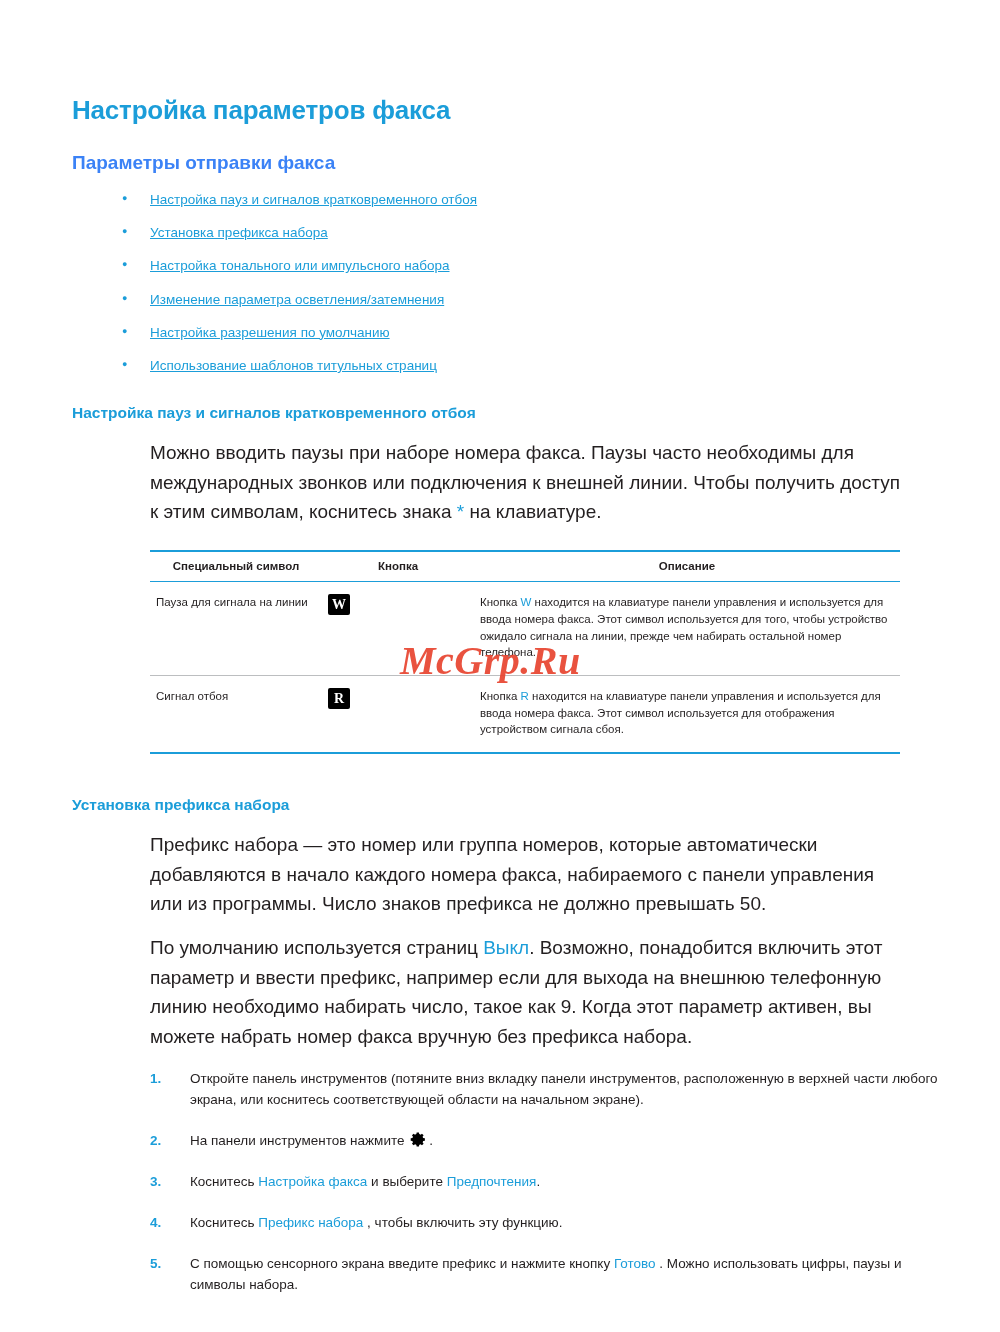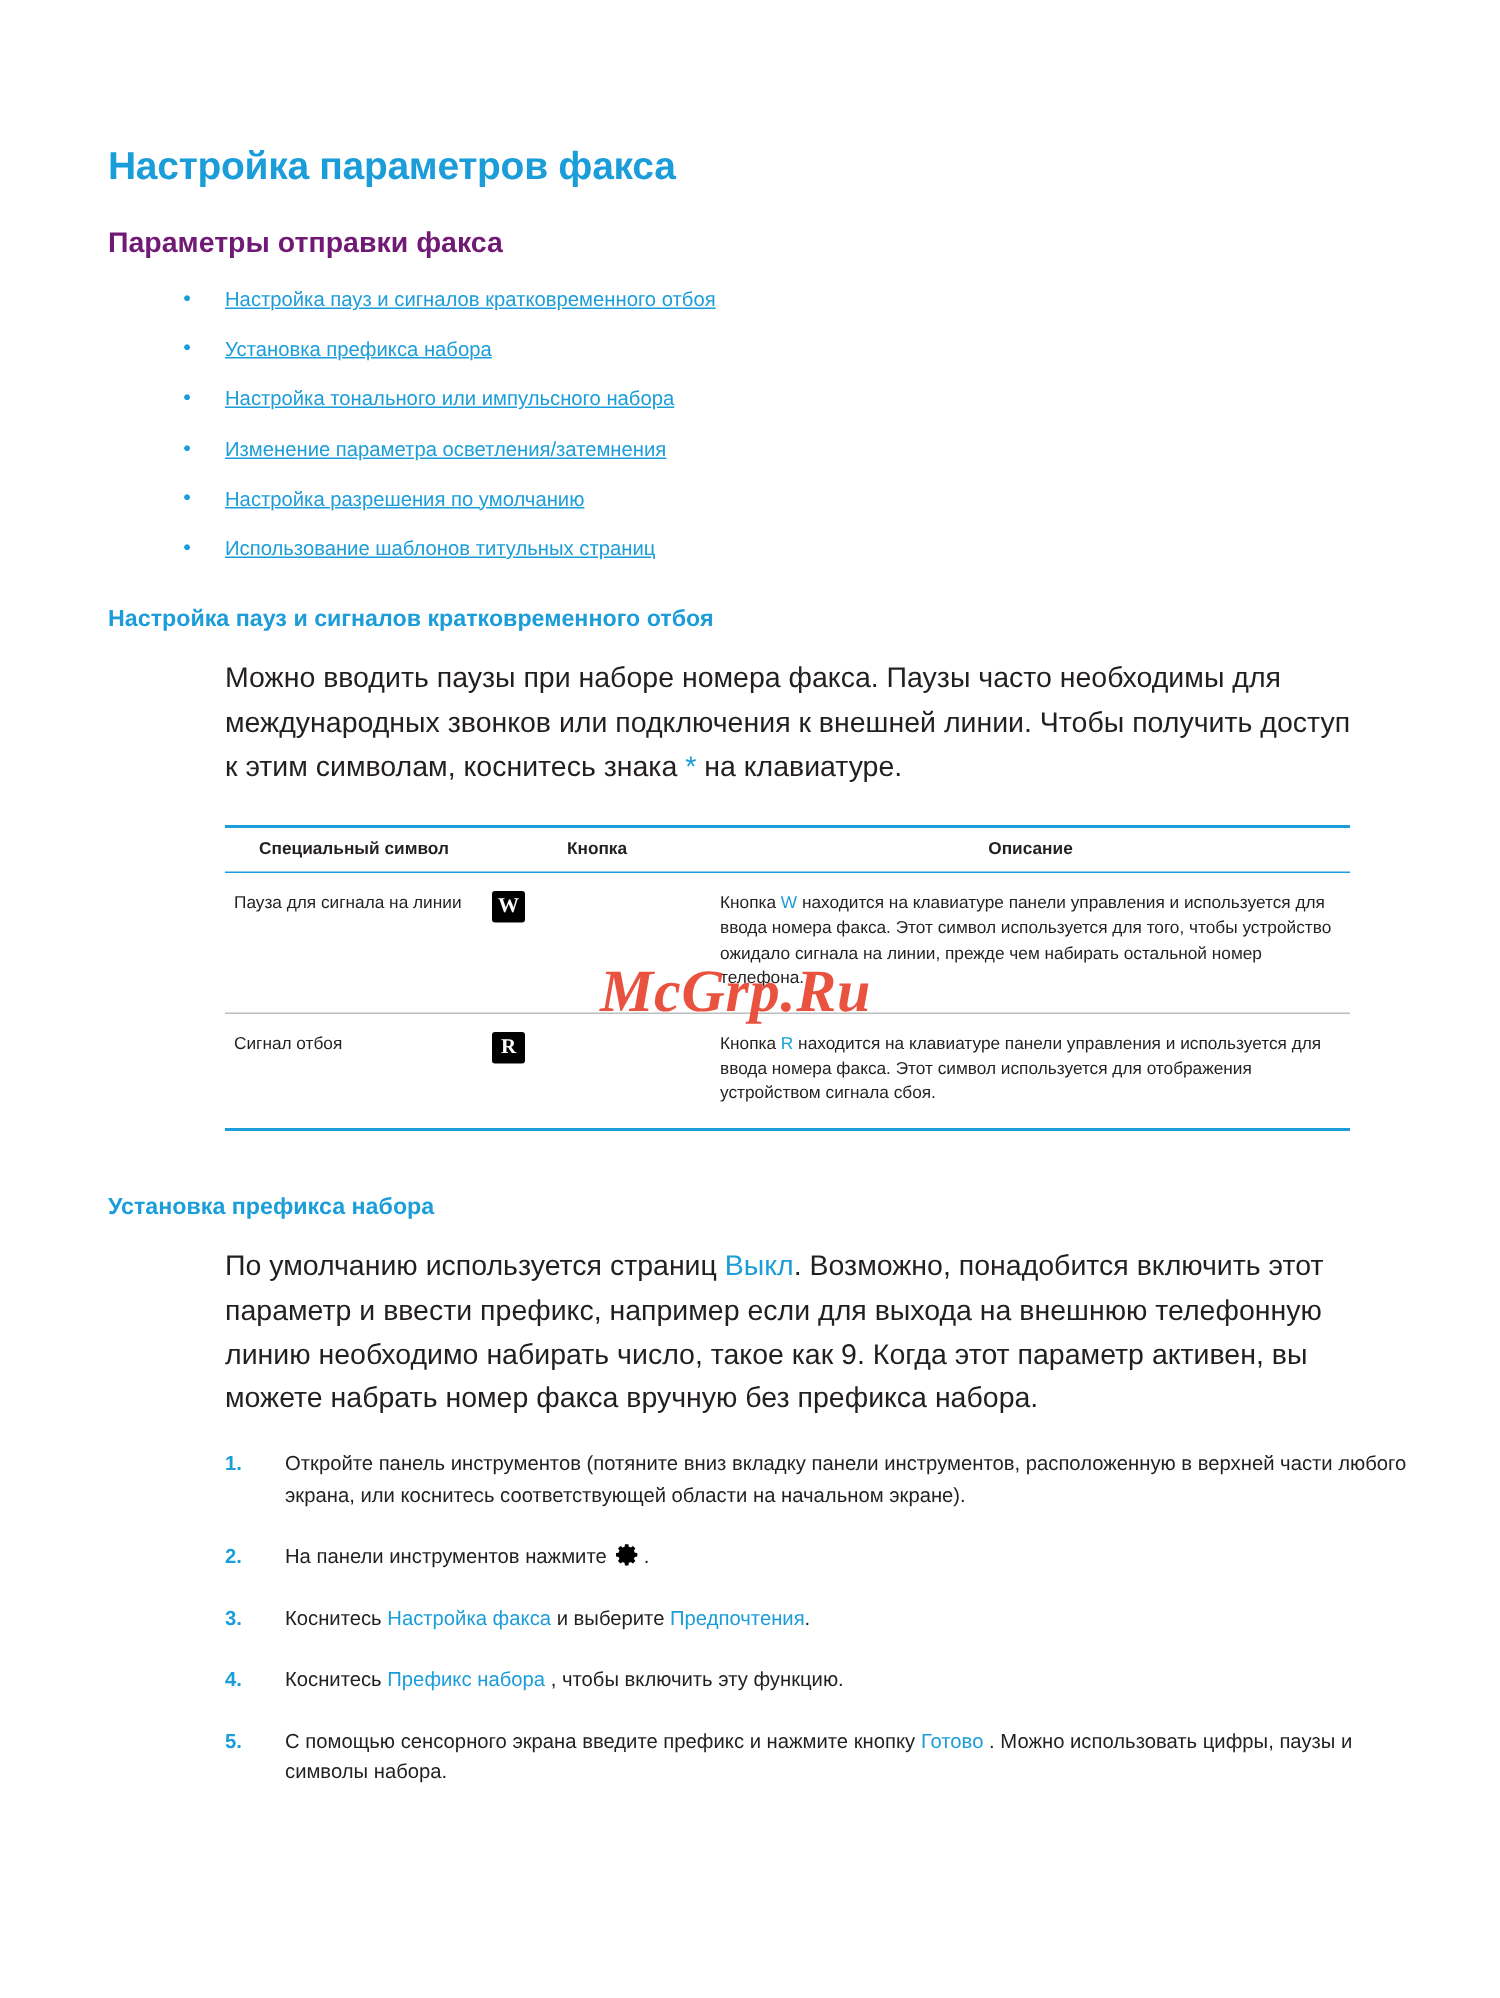--- a/index.html
+++ b/index.html
@@ -26,21 +26,21 @@
   h1.page-title {
     font-size: 26px;
     font-weight: bold;
     color: #1b9dd9;
     margin: 0 0 26px 0;
     letter-spacing: -0.2px;
   }
   h2.section-title {
     font-size: 19px;
     font-weight: bold;
-    color: #701a75;
+    color: #3b82f6;
     margin: 0 0 18px 0;
   }
   h3.sub-title {
     font-size: 15.5px;
     font-weight: bold;
     color: #1b9dd9;
     margin: 30px 0 16px 0;
   }
   ul.linklist {
     list-style: none;
@@ -229,20 +229,21 @@
         </td>
         <td>
           <span>Кнопка </span><span class="accent">R</span><span> находится на клавиатуре панели управления и используется для ввода номера факса. Этот символ используется для отображения устройством сигнала сбоя.</span>
         </td>
       </tr>
     </tbody>
   </table>
 
   <h3 class="sub-title" style="margin-top:42px">Установка префикса набора</h3>
 
+  <p class="body-text">Префикс набора — это номер или группа номеров, которые автоматически добавляются в начало каждого номера факса, набираемого с панели управления или из программы. Число знаков префикса не должно превышать 50.</p>
 
   <p class="body-text">
     <span>По умолчанию используется страниц </span><span class="accent">Выкл</span><span>. Возможно, понадобится включить этот параметр и ввести префикс, например если для выхода на внешнюю телефонную линию необходимо набирать число, такое как 9. Когда этот параметр активен, вы можете набрать номер факса вручную без префикса набора.</span>
   </p>
 
   <ol class="steps">
     <li>
       <span>Откройте панель инструментов (потяните вниз вкладку панели инструментов, расположенную в верхней части любого экрана, или коснитесь соответствующей области на начальном экране).</span>
     </li>
     <li>

